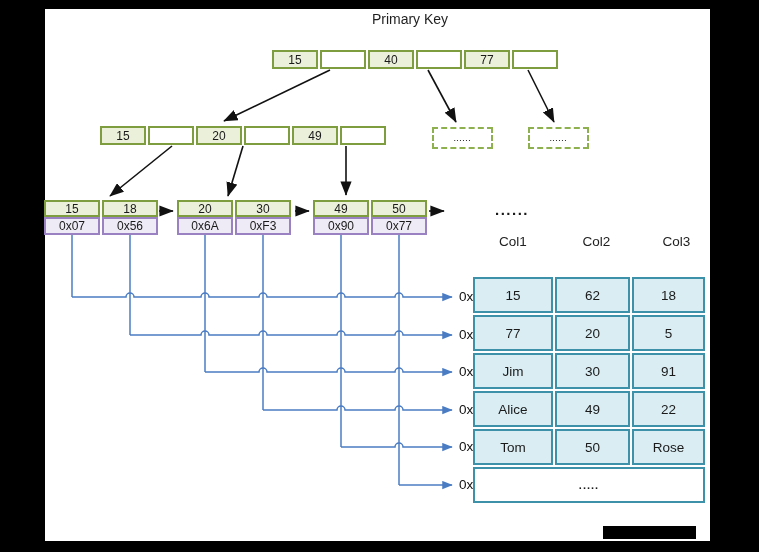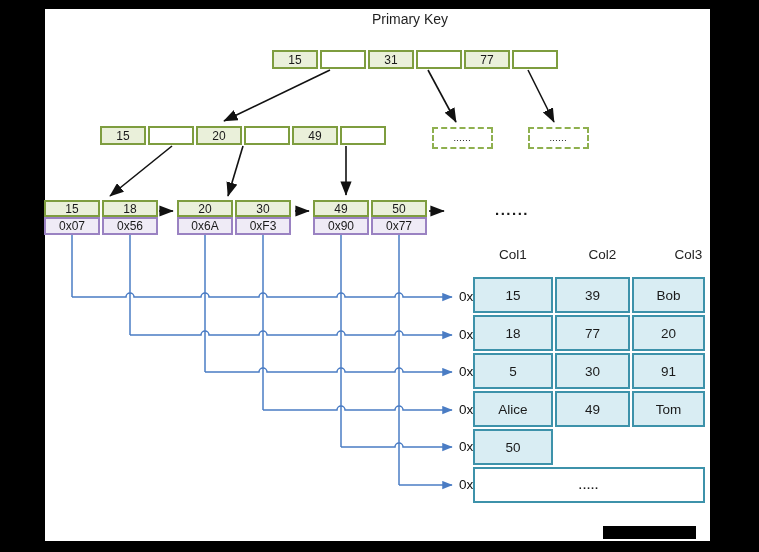--- a/index.html
+++ b/index.html
@@ -26,21 +26,21 @@
   .kcell{box-sizing:border-box;width:56px;height:17px;border:2px solid #7e9d3f;background:#eaf0da;
          display:flex;align-items:center;justify-content:center;font-size:12px;}
   .pcell{box-sizing:border-box;width:56px;height:18px;border:2px solid #9a82c2;background:#efebf6;
          display:flex;align-items:center;justify-content:center;font-size:12px;}
 
   .ellipsis-big{font-size:15px;font-weight:700;letter-spacing:1.5px;color:#1a1a1a;}
 
   .ptr-label{left:459px;width:50px;height:16px;font-size:13.5px;color:#111;}
 
   
-  .thead{left:473px;top:247px;display:grid;grid-template-columns:80px 75px 73px;gap:12px;}
+  .thead{left:473px;top:234px;display:grid;grid-template-columns:80px 75px 73px;gap:6px;}
   .thead div{text-align:center;font-size:13.5px;color:#222;height:20px;}
   .tgrid{left:473px;top:277px;display:grid;grid-template-columns:80px 75px 73px;gap:2px;}
   .tcell{box-sizing:border-box;height:36px;border:2px solid #3d92aa;background:#d9edf3;
          display:flex;align-items:center;justify-content:center;font-size:13.5px;}
   .tlast{grid-column:1 / -1;background:#ffffff;border:2px solid #3d92aa;box-sizing:border-box;height:36px;
          display:flex;align-items:center;justify-content:center;font-size:11px;font-weight:bold;letter-spacing:1px;}
   #redaction{left:603px;top:526px;width:93px;height:13px;background:#000;}
 
   svg.layer{position:absolute;left:0;top:0;pointer-events:none;}
 </style>
@@ -86,21 +86,21 @@
       <path d="M205 372 H259 A4 4 0 0 1 267 372 H337 A4 4 0 0 1 345 372 H395 A4 4 0 0 1 403 372 H452" marker-end="url(#bh)"></path>
       <path d="M263 410 H337 A4 4 0 0 1 345 410 H395 A4 4 0 0 1 403 410 H452" marker-end="url(#bh)"></path>
       <path d="M341 447 H395 A4 4 0 0 1 403 447 H452" marker-end="url(#bh)"></path>
       <path d="M399 485 H452" marker-end="url(#bh)"></path>
     </g>
   </svg>
 
   <div class="abs node-row" style="left:272px;top:50px;">
     <div class="ncell green">15</div>
     <div class="ncell"></div>
-    <div class="ncell green">31</div>
+    <div class="ncell green">40</div>
     <div class="ncell"></div>
     <div class="ncell green">77</div>
     <div class="ncell"></div>
   </div>
 
   <div class="abs node-row" style="left:100px;top:126px;">
     <div class="ncell green">15</div>
     <div class="ncell"></div>
     <div class="ncell green">20</div>
     <div class="ncell"></div>
@@ -152,29 +152,31 @@
   <div class="abs ptr-label" style="top:477px;">0x77</div>
 
   <div class="abs thead">
     <div>Col1</div>
     <div>Col2</div>
     <div>Col3</div>
   </div>
 
   <div class="abs tgrid">
     <div class="tcell">15</div>
-    <div class="tcell">39</div>
-    <div class="tcell">Bob</div>
+    <div class="tcell">62</div>
     <div class="tcell">18</div>
     <div class="tcell">77</div>
     <div class="tcell">20</div>
     <div class="tcell">5</div>
+    <div class="tcell">Jim</div>
     <div class="tcell">30</div>
     <div class="tcell">91</div>
     <div class="tcell">Alice</div>
     <div class="tcell">49</div>
+    <div class="tcell">22</div>
     <div class="tcell">Tom</div>
     <div class="tcell">50</div>
+    <div class="tcell">Rose</div>
     <div class="tlast">.....</div>
   </div>
 
   <div id="redaction" class="abs"></div>
 </div>
 
 </body></html>

